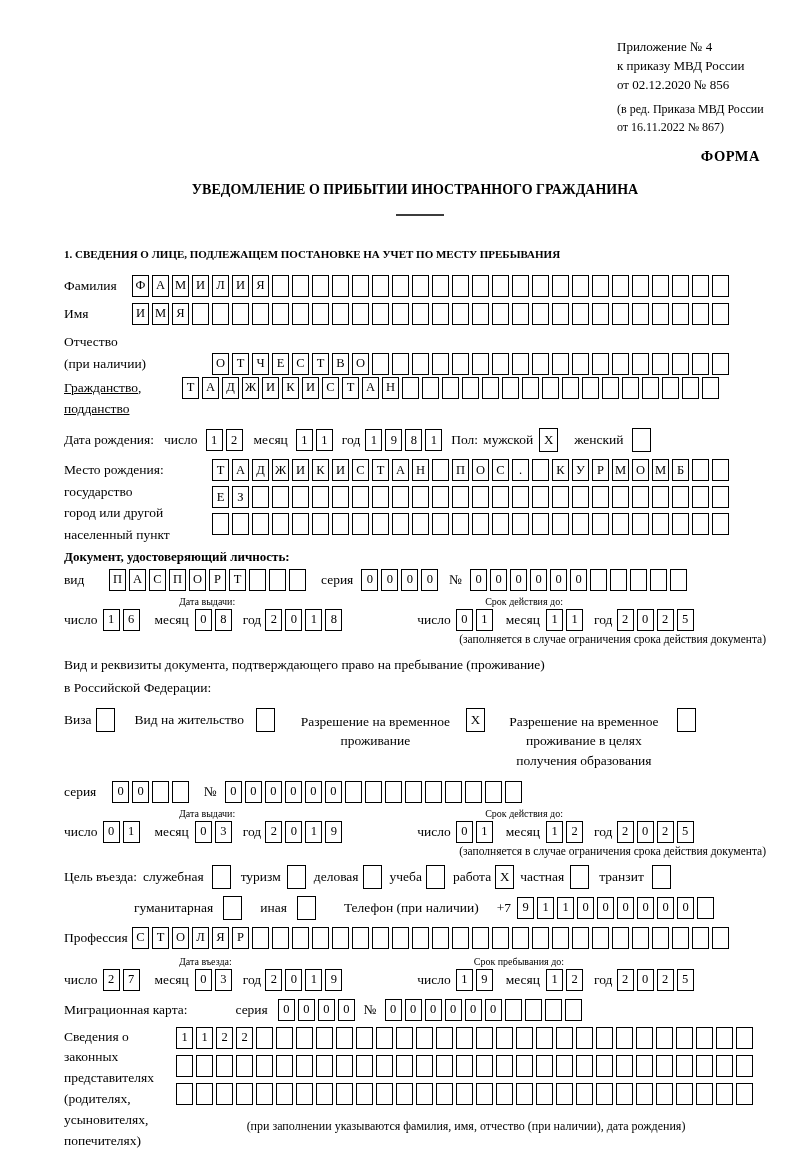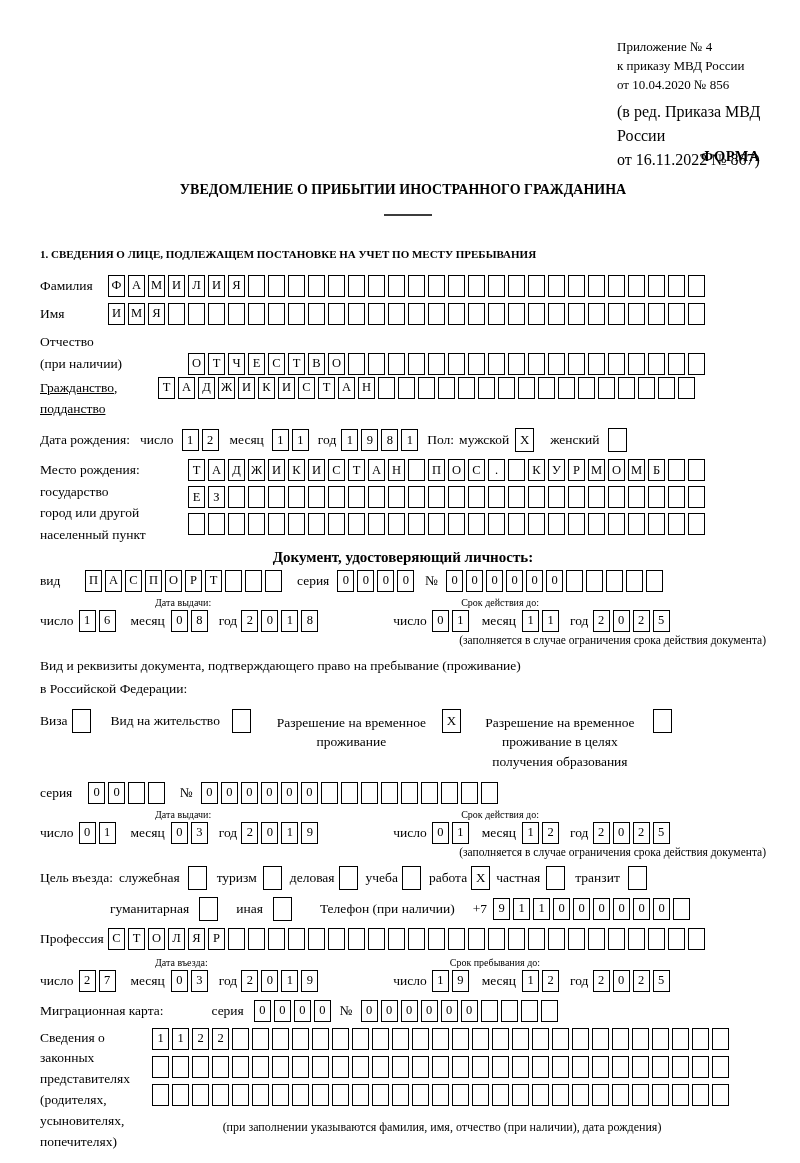--- a/index.html
+++ b/index.html
@@ -3,50 +3,50 @@
 <meta charset="utf-8">
 <style>
   html,body{margin:0;padding:0;background:#fff;}
   .page{
     position:relative;
     width:800px;height:1163px;
     background:#ffffff;
     color:#000;
     font-family:"Liberation Serif","DejaVu Serif",serif;
     box-sizing:border-box;
-    padding:36px 34px 0 40px;
+    padding:36px 34px 0 64px;
     overflow:hidden;
   }
   .hdr-right{position:absolute;left:617px;top:38px;font-size:13px;line-height:1.45;}
-  .hdr-sub{font-size:16px;margin-top:5px;line-height:1.5;}
+  .hdr-sub{font-size:12px;margin-top:5px;line-height:1.5;}
   .forma{position:absolute;top:148px;right:40px;font-weight:bold;font-size:14.5px;letter-spacing:.5px;}
   .title{ text-align:center;font-weight:bold;font-size:14px;line-height:1.6;margin:143px 0 0 0;}
   .underline{display:inline-block;width:48px;border-bottom:2.5px solid #3c3c3c;height:.9em;margin-left:10px;}
   .sec{font-weight:bold;font-size:11px;margin-top:24px;}
   .row{display:flex;align-items:center;font-size:13.5px;}
   .row.top{align-items:flex-start;}
   .cells{display:flex;flex:0 0 auto;}
   .cell{width:15px;height:20px;border:1.5px solid #000;margin-right:3px;display:flex;align-items:center;justify-content:center;font-size:12.5px;flex:0 0 auto;}
   .box{width:17px;height:22px;border:1.5px solid #000;display:flex;align-items:center;justify-content:center;font-size:13px;flex:0 0 auto;}
   .lab{flex:0 0 auto;}
   .lblcol{flex:0 0 auto;line-height:1.62;}
   .note{font-size:11.5px;}
   .dates-head{display:flex;font-size:10px;}
-  .center-bold{text-align:center;font-weight:bold;font-size:15px;}
+  .center-bold{text-align:left;font-weight:bold;font-size:13px;}
   .optlbl{text-align:center;line-height:1.45;}
 </style>
 </head>
 <body>
 
 <div class="page">
 
   <div class="hdr-right">
     <div>Приложение № 4</div>
     <div>к приказу МВД России</div>
-    <div>от 10.04.2020 № 856</div>
+    <div>от 02.12.2020 № 856</div>
     <div class="hdr-sub">
       <div>(в ред. Приказа МВД России</div>
       <div>от 16.11.2022 № 867)</div>
     </div>
   </div>
   <div class="forma">ФОРМА</div>
 
   <div class="title">
     <div>УВЕДОМЛЕНИЕ О ПРИБЫТИИ ИНОСТРАННОГО ГРАЖДАНИНА</div>
     <div>

